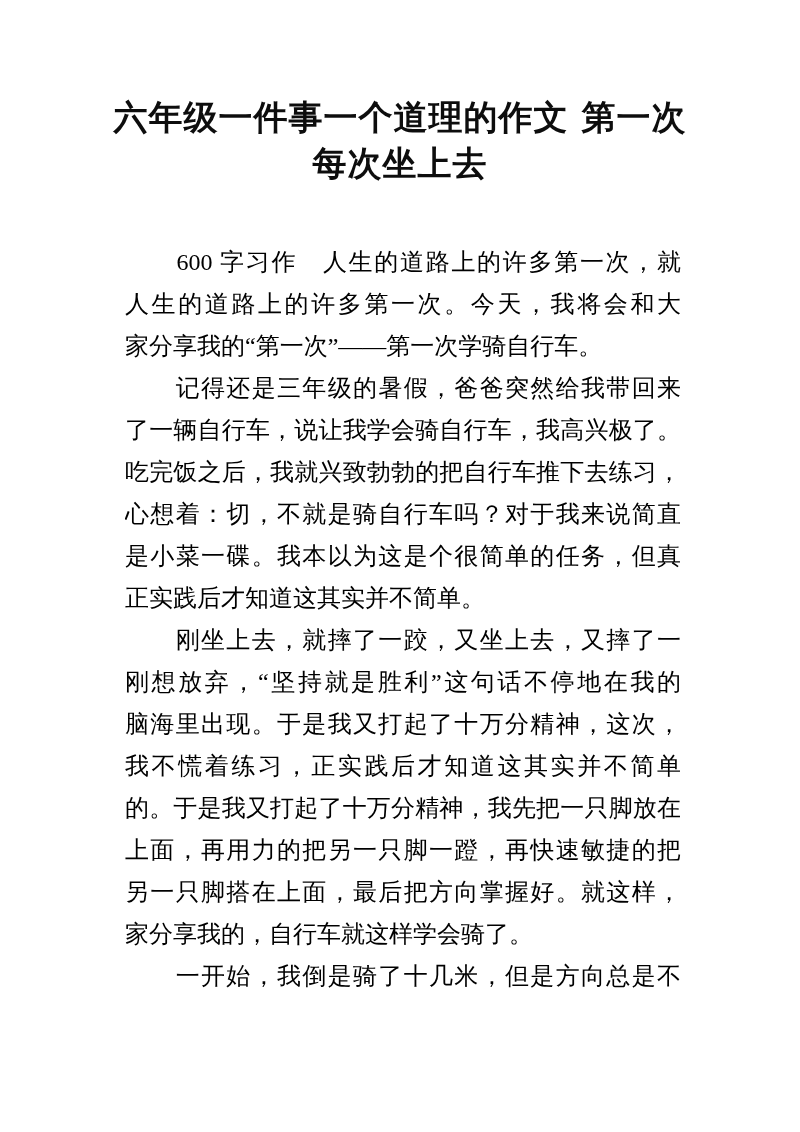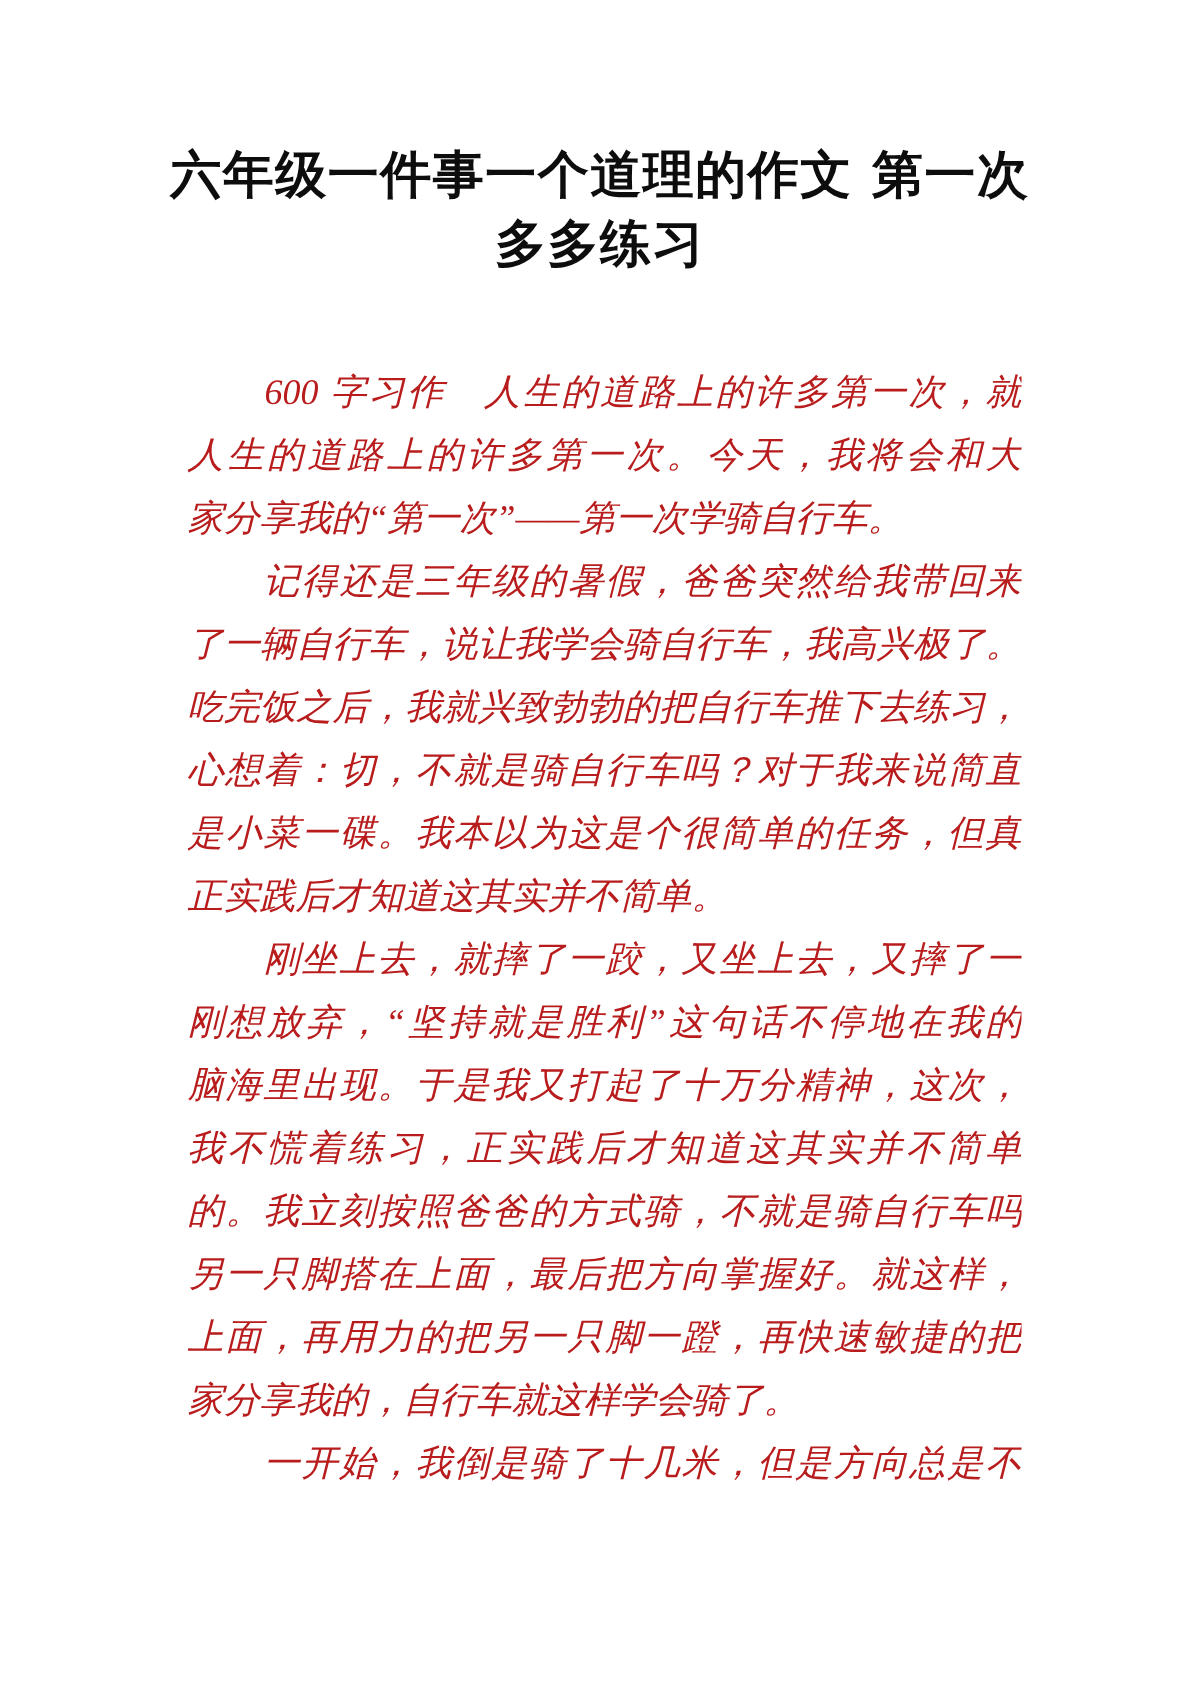--- a/index.html
+++ b/index.html
@@ -30,22 +30,21 @@
   }
   .title-line {
     height: 46px;
   }
   .essay {
     position: absolute;
     top: 241px;
     left: 125px;
     width: 556px;
     font-size: 24px;
-    color: #b91c1c;
-    font-style: italic;
+    color: #000000;
   }
   .paragraph {
     margin: 0;
     padding: 0;
   }
   .pline {
     height: 42px;
     line-height: 42px;
     overflow: hidden;
     text-align: justify;
@@ -56,43 +55,43 @@
     text-align: left;
     text-align-last: left;
   }
 </style>
 </head>
 <body>
 
 <div class="page">
   <div class="doc-title">
     <div class="title-line">六年级一件事一个道理的作文 第一次</div>
-    <div class="title-line">多多练习</div>
+    <div class="title-line">每次坐上去</div>
   </div>
   <div class="essay">
       <div class="paragraph">
         <div class="pline">　　600 字习作　人生的道路上的许多第一次，就</div>
         <div class="pline">人生的道路上的许多第一次。今天，我将会和大</div>
         <div class="pline pend">家分享我的“第一次”——第一次学骑自行车。</div>
       </div>
       <div class="paragraph">
         <div class="pline">　　记得还是三年级的暑假，爸爸突然给我带回来</div>
         <div class="pline">了一辆自行车，说让我学会骑自行车，我高兴极了。</div>
         <div class="pline">吃完饭之后，我就兴致勃勃的把自行车推下去练习，</div>
         <div class="pline">心想着：切，不就是骑自行车吗？对于我来说简直</div>
         <div class="pline">是小菜一碟。我本以为这是个很简单的任务，但真</div>
         <div class="pline pend">正实践后才知道这其实并不简单。</div>
       </div>
       <div class="paragraph">
         <div class="pline">　　刚坐上去，就摔了一跤，又坐上去，又摔了一</div>
         <div class="pline">刚想放弃，“坚持就是胜利”这句话不停地在我的</div>
         <div class="pline">脑海里出现。于是我又打起了十万分精神，这次，</div>
         <div class="pline">我不慌着练习，正实践后才知道这其实并不简单</div>
-        <div class="pline">的。我立刻按照爸爸的方式骑，不就是骑自行车吗</div>
+        <div class="pline">的。于是我又打起了十万分精神，我先把一只脚放在</div>
+        <div class="pline">上面，再用力的把另一只脚一蹬，再快速敏捷的把</div>
         <div class="pline">另一只脚搭在上面，最后把方向掌握好。就这样，</div>
-        <div class="pline">上面，再用力的把另一只脚一蹬，再快速敏捷的把</div>
         <div class="pline pend">家分享我的，自行车就这样学会骑了。</div>
       </div>
       <div class="paragraph">
         <div class="pline">　　一开始，我倒是骑了十几米，但是方向总是不</div>
       </div>
     </div>
 </div>
 
 </body></html>

